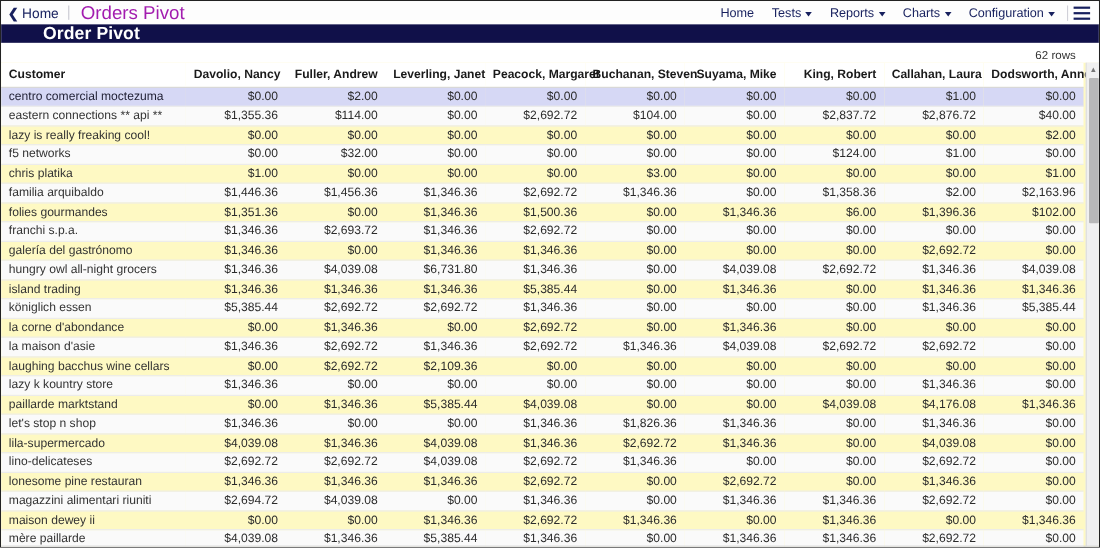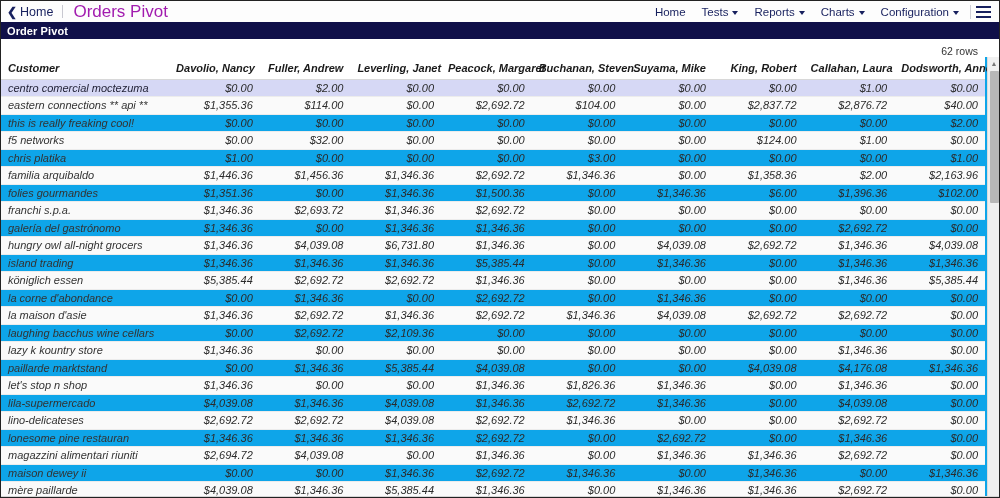--- a/index.html
+++ b/index.html
@@ -90,23 +90,24 @@
   
   .section-bar {
     height: 17px;
     background: #101049;
     display: flex;
     align-items: center;
     padding-left: 6px;
   }
   .section-bar-title {
     color: #ffffff;
-    font-size: 11px;
+    font-size: 16px;
     font-weight: 700;
     letter-spacing: 0.1px;
+    margin-left: 32px;
   }
 
   
   .rowcount-strip {
     height: 18px;
     background: #fff;
     display: flex;
     align-items: flex-end;
     justify-content: flex-end;
     padding-right: 21px;
@@ -114,22 +115,21 @@
   .rowcount {
     font-size: 10.5px;
     color: #333;
   }
 
   
   .grid-wrap {
     position: relative;
     width: 1000px;
     height: 440px;
-    background: #0ea5e9;
-    font-style: italic;
+    background: #fef9c3;
   }
   table.pivot {
     border-collapse: collapse;
     width: 984px;
     table-layout: fixed;
     font-size: 11px;
   }
   table.pivot thead th {
     font-size: 11px;
     font-weight: 700;
@@ -294,21 +294,21 @@
             <td>$114.00</td>
             <td>$0.00</td>
             <td>$2,692.72</td>
             <td>$104.00</td>
             <td>$0.00</td>
             <td>$2,837.72</td>
             <td>$2,876.72</td>
             <td>$40.00</td>
           </tr>
           <tr>
-            <td class="col-customer">this is really freaking cool!</td>
+            <td class="col-customer">lazy is really freaking cool!</td>
             <td>$0.00</td>
             <td>$0.00</td>
             <td>$0.00</td>
             <td>$0.00</td>
             <td>$0.00</td>
             <td>$0.00</td>
             <td>$0.00</td>
             <td>$0.00</td>
             <td>$2.00</td>
           </tr>

